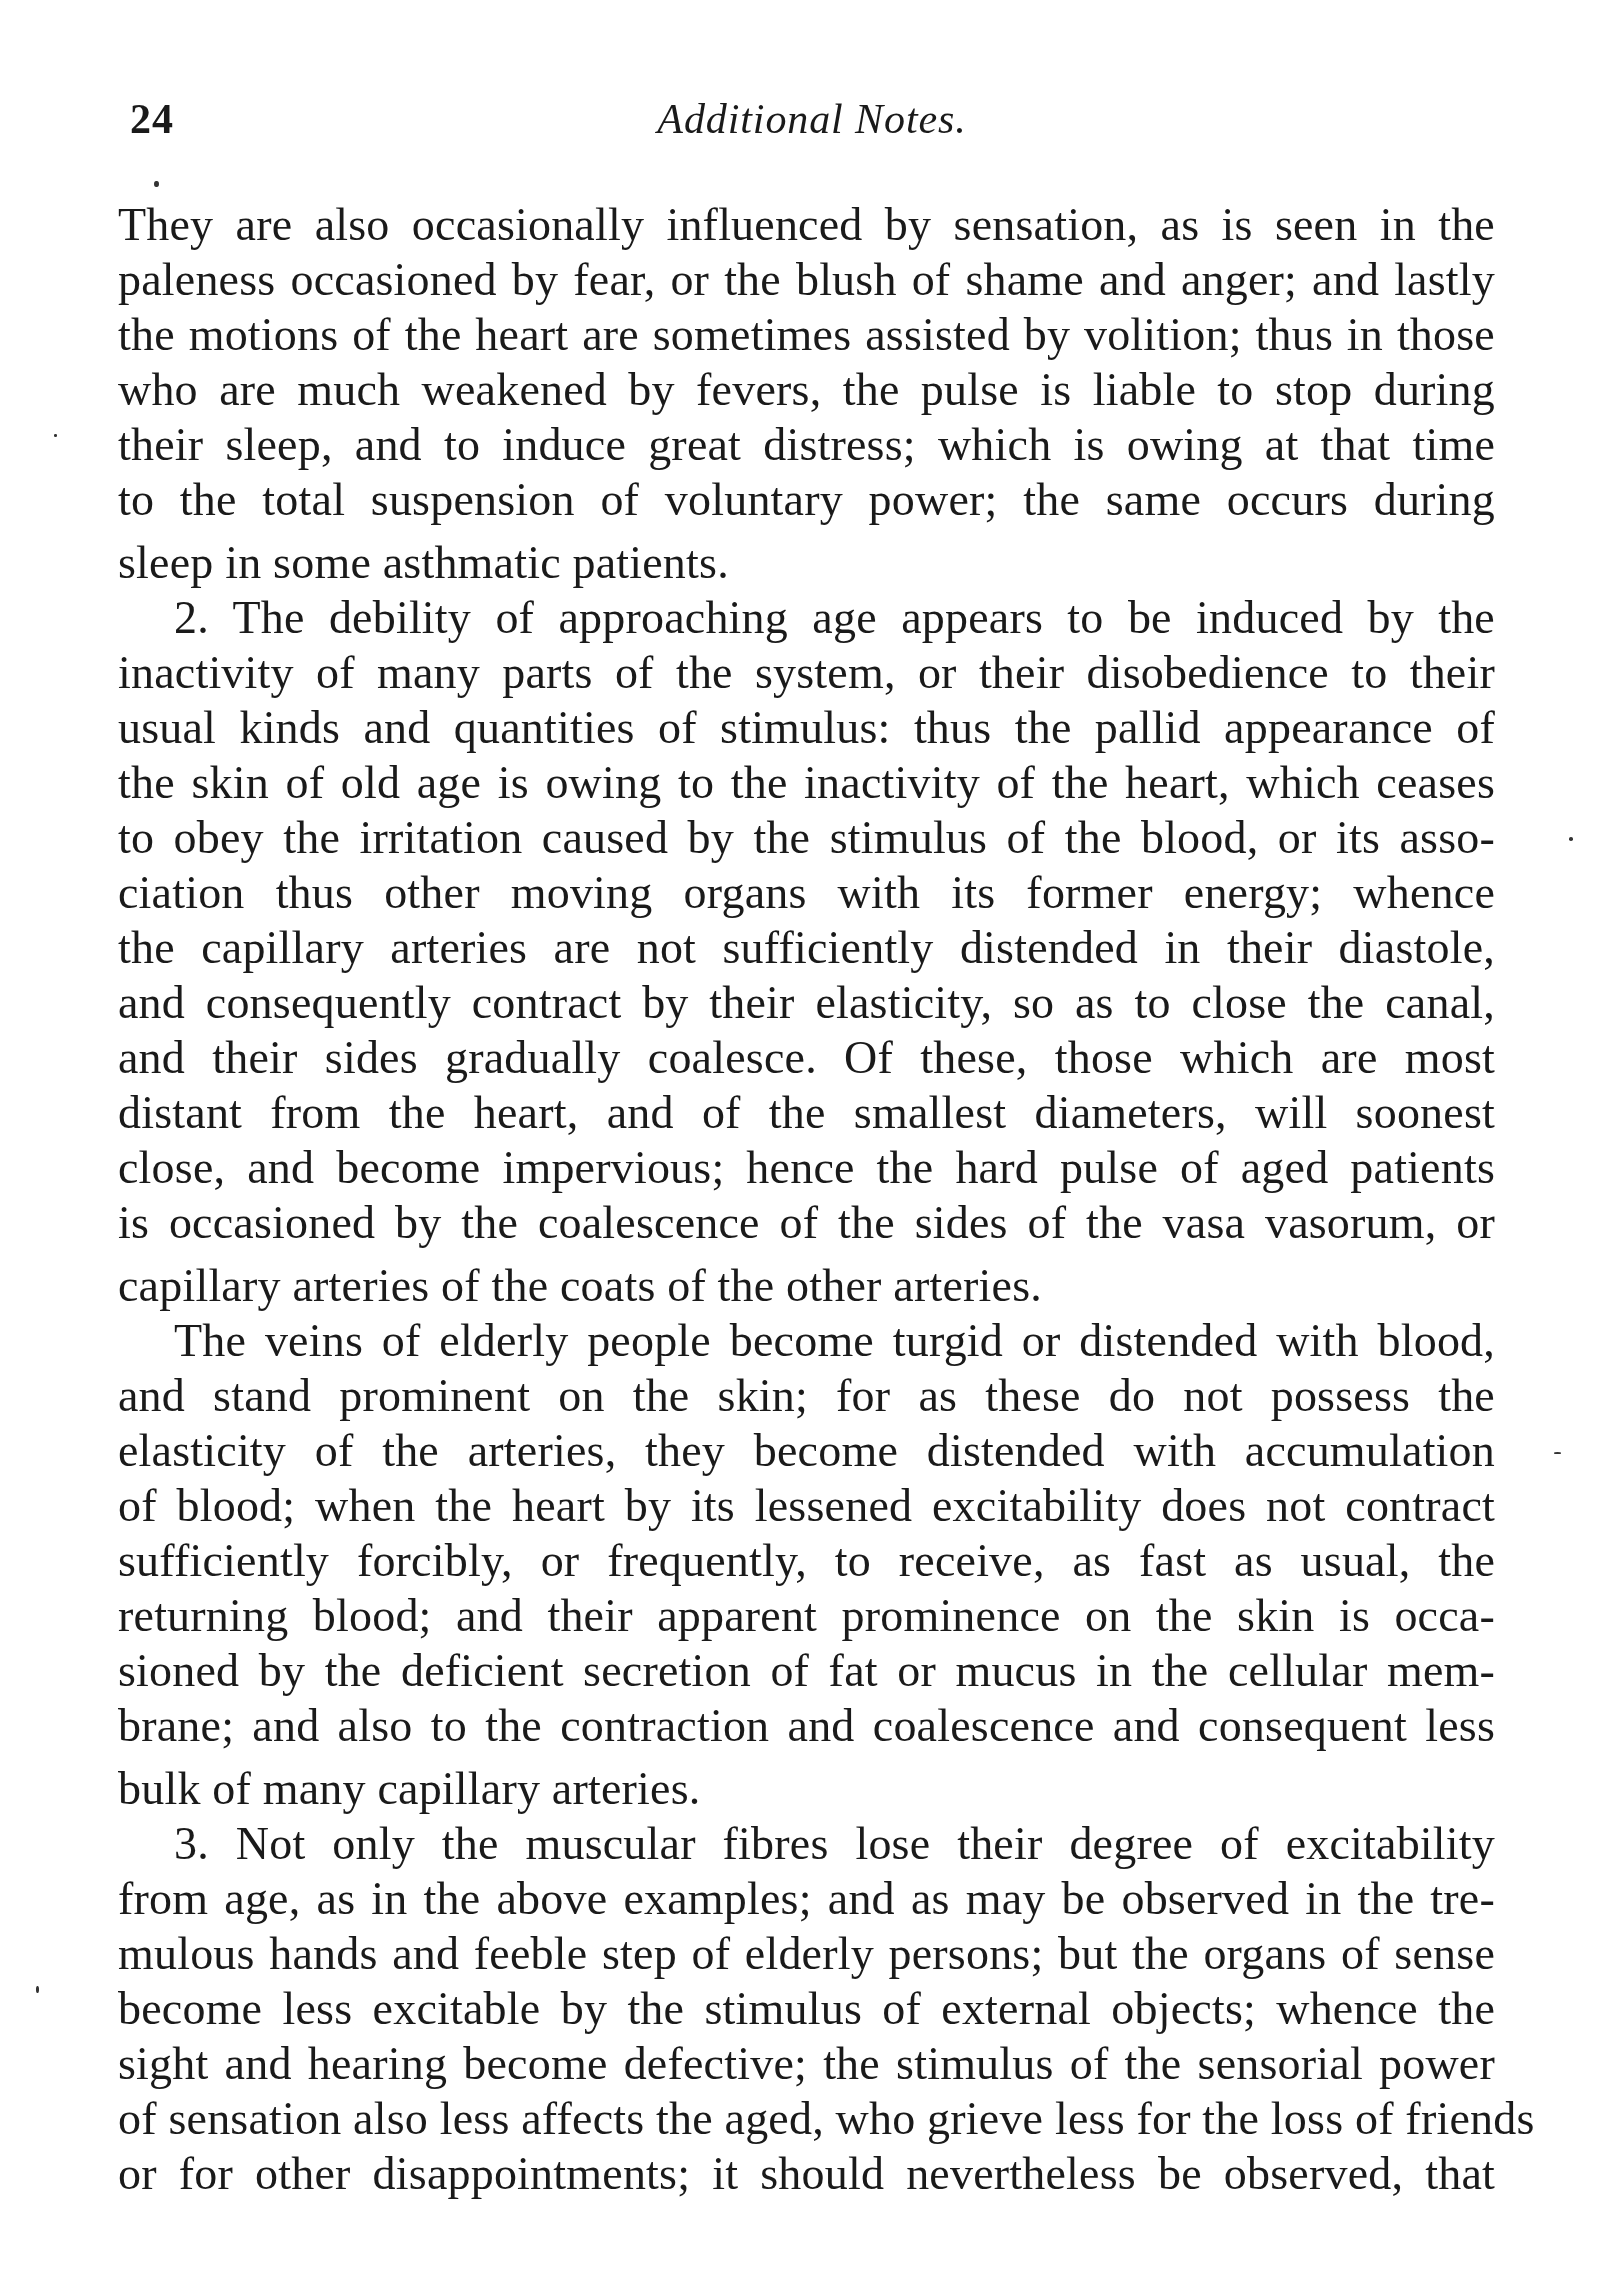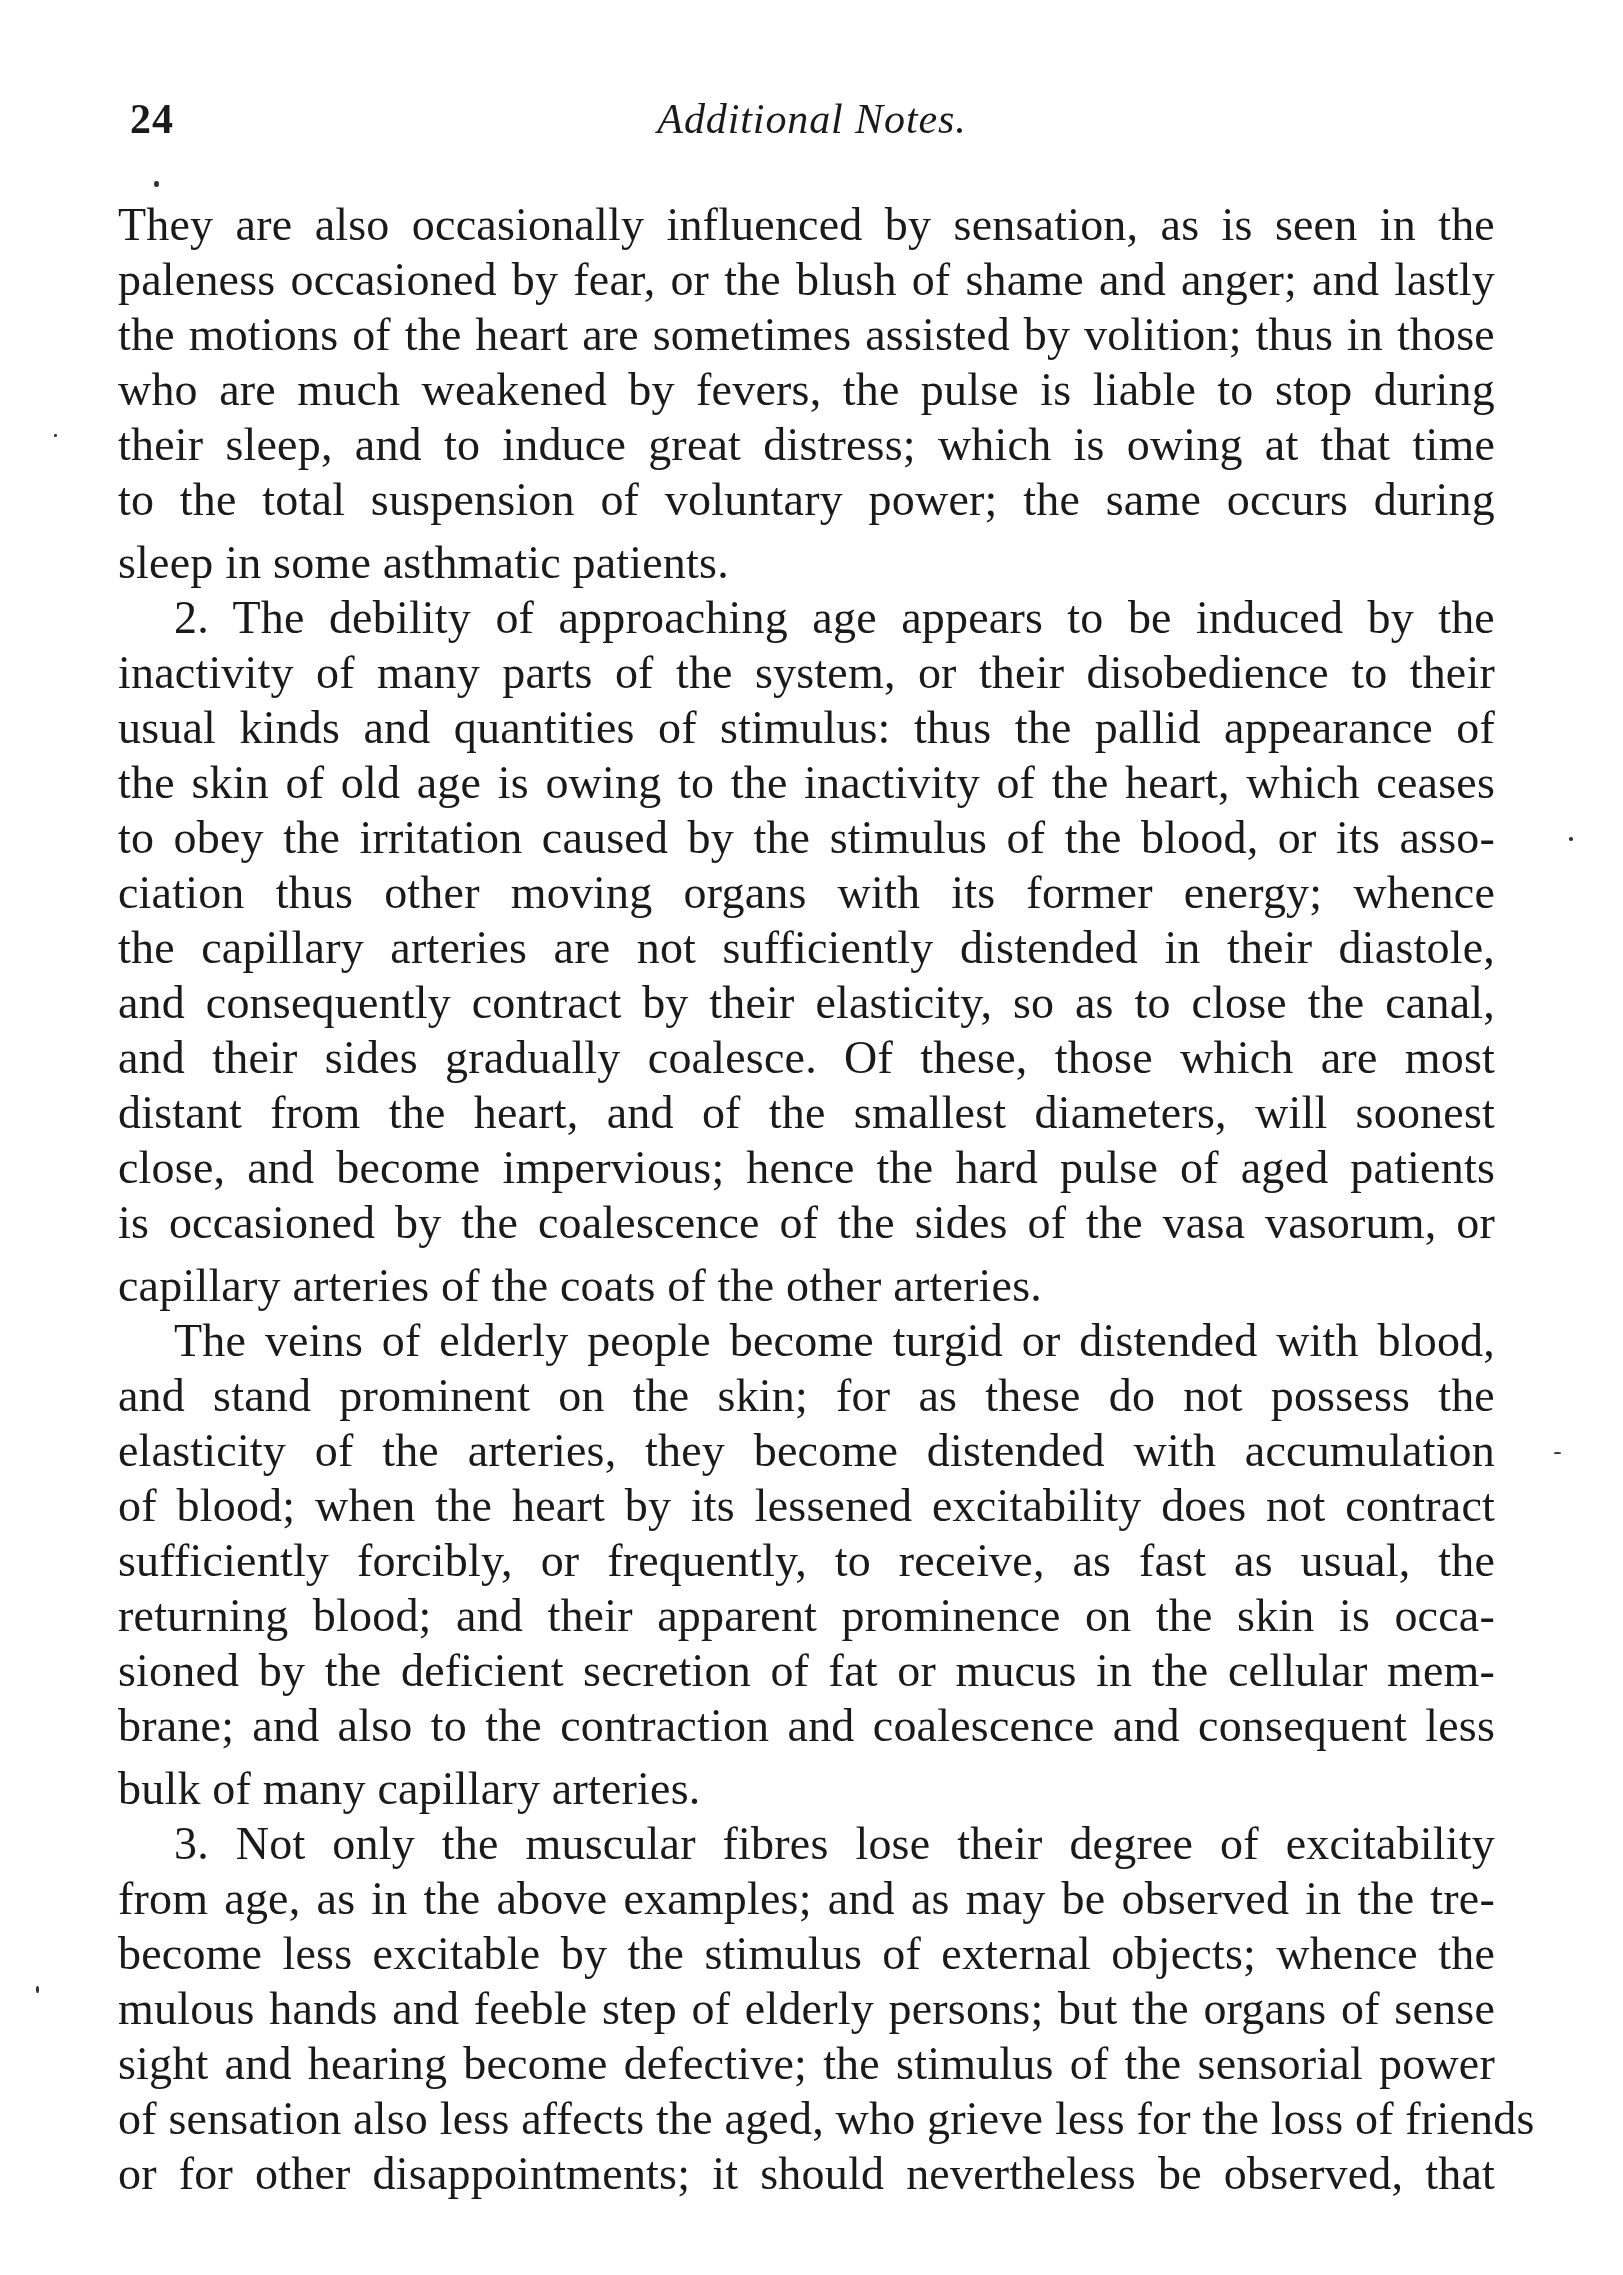--- a/index.html
+++ b/index.html
@@ -51,22 +51,22 @@
       <div class="line">and stand prominent on the skin; for as these do not possess the</div>
       <div class="line">elasticity of the arteries, they become distended with accumulation</div>
       <div class="line">of blood; when the heart by its lessened excitability does not contract</div>
       <div class="line">sufficiently forcibly, or frequently, to receive, as fast as usual, the</div>
       <div class="line">returning blood; and their apparent prominence on the skin is occa-</div>
       <div class="line">sioned by the deficient secretion of fat or mucus in the cellular mem-</div>
       <div class="line">brane; and also to the contraction and coalescence and consequent less</div>
       <div class="line last">bulk of many capillary arteries.</div>
       <div class="line indent">3. Not only the muscular fibres lose their degree of excitability</div>
       <div class="line">from age, as in the above examples; and as may be observed in the tre-</div>
+      <div class="line">mulous hands and feeble step of elderly persons; but the organs of sense</div>
       <div class="line">become less excitable by the stimulus of external objects; whence the</div>
-      <div class="line">mulous hands and feeble step of elderly persons; but the organs of sense</div>
       <div class="line">sight and hearing become defective; the stimulus of the sensorial power</div>
       <div class="line">of sensation also less affects the aged, who grieve less for the loss of friends</div>
       <div class="line">or for other disappointments; it should nevertheless be observed, that</div>
     </div>
 
   <div class="mark" style="left:154px;top:181px;width:4.5px;height:6.3px;"></div>
   <div class="mark" style="left:1569px;top:837px;width:3.6px;height:3.6px;"></div>
   <div class="mark" style="left:1554px;top:1452px;width:7.2px;height:1.8px;"></div>
   <div class="mark" style="left:36px;top:1986px;width:2.7px;height:7.2px;"></div>
   <div class="mark" style="left:54px;top:434px;width:2.7px;height:2.7px;"></div>

